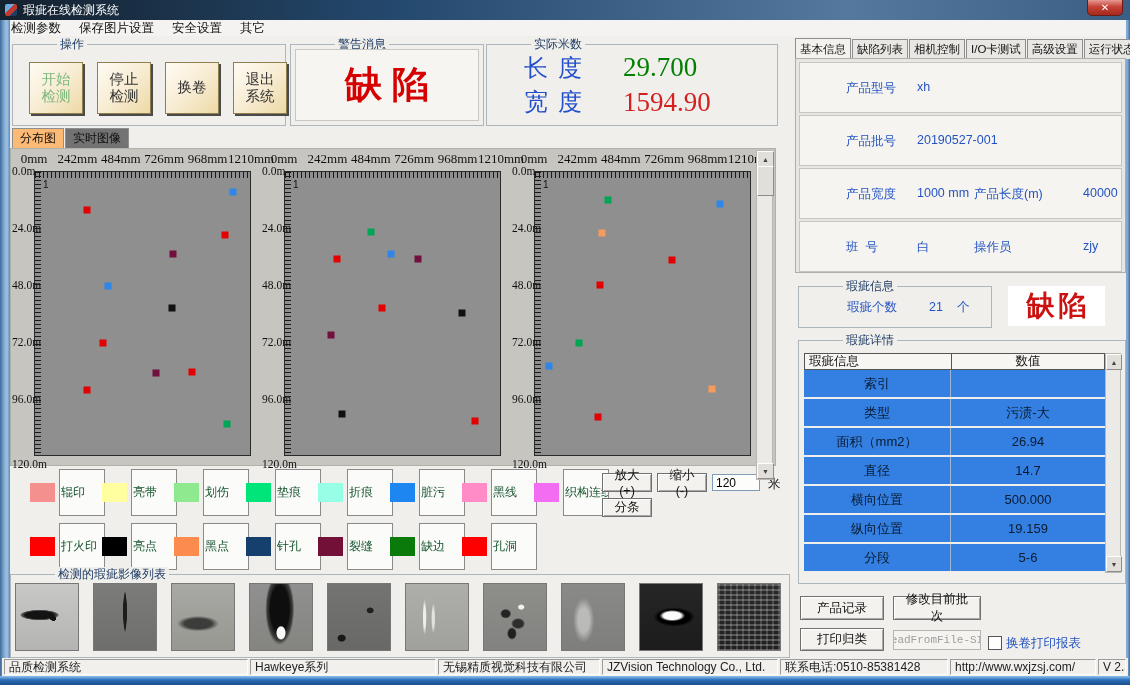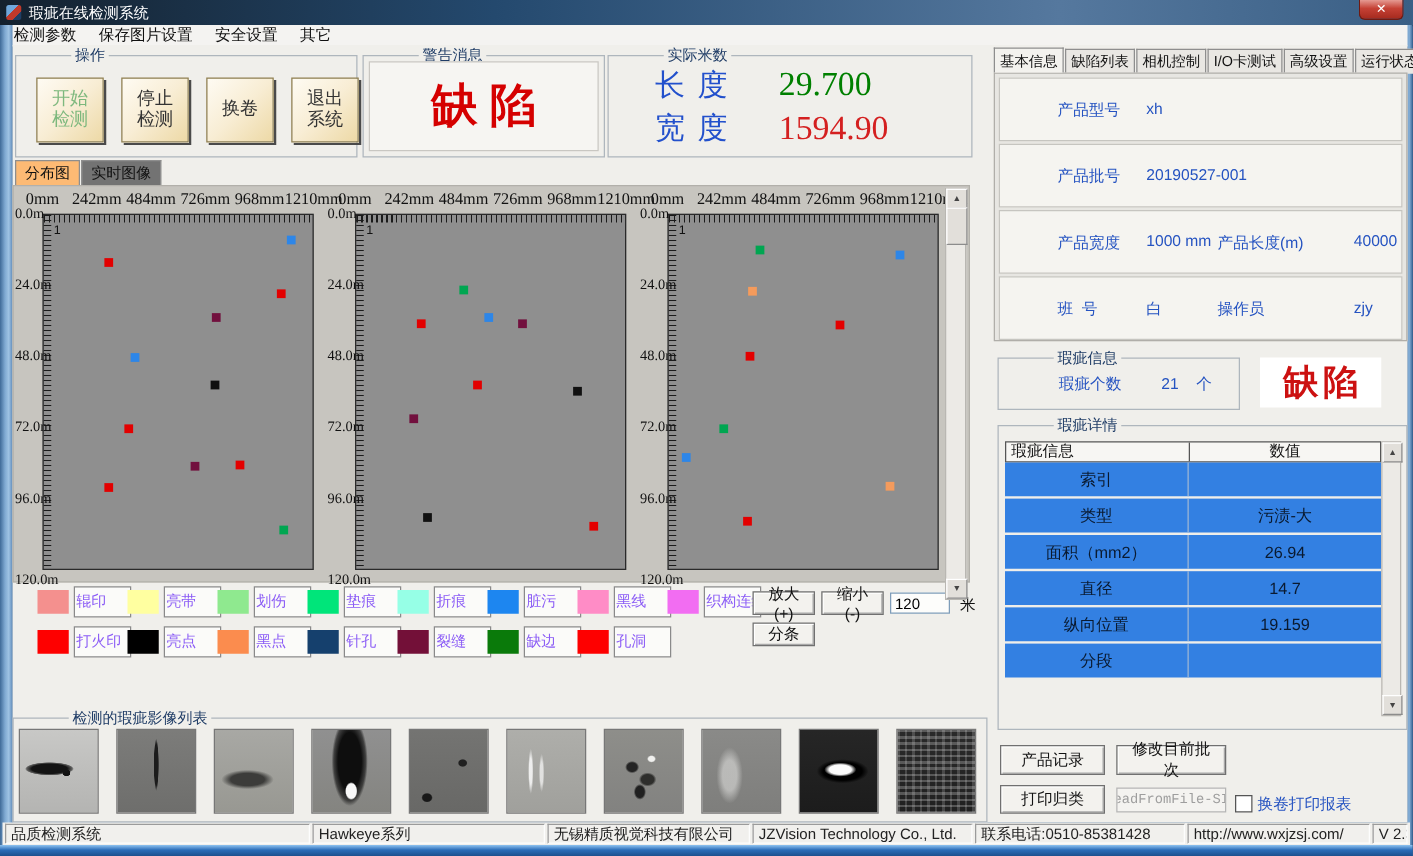--- a/index.html
+++ b/index.html
@@ -77,22 +77,22 @@
   .sarrow{position:absolute;left:0;width:15px;height:14px;background:#E2DFDA;
     border:1px solid;border-color:#FFF #8C8C8C #8C8C8C #FFF;font-size:7px;color:#444;
     display:flex;align-items:center;justify-content:center;cursor:pointer;}
   .sthumb{position:absolute;left:0;width:15px;background:#E2DFDA;
     border:1px solid;border-color:#FFF #8C8C8C #8C8C8C #FFF;cursor:pointer;}
   
   #legend{position:absolute;left:20px;top:433px;width:570px;}
   .leg-row{display:flex;margin-bottom:7px;}
   .leg-item{display:flex;align-items:center;width:72px;}
   .leg-sw{width:25px;height:19px;flex:none;}
-  .leg-lb{margin-left:4px;width:42px;height:15px;line-height:15px;font-size:12px;color:#8b5cf6;
-    border:1px solid #8A8A8A;background:#FBFBF9;padding:4px 1px;overflow:hidden;white-space:nowrap;flex:none;}
+  .leg-lb{margin-left:4px;width:42px;height:15px;line-height:15px;font-size:12px;color:#14532d;
+    border:1px solid #8A8A8A;background:#FBFBF9;padding:15px 1px;overflow:hidden;white-space:nowrap;flex:none;}
   
   .win-btn{position:absolute;background:#F3F2EE;border:1px solid #707070;
     box-shadow:inset 1px 1px 0 #FFF,inset -1px -1px 0 #A8A8A8;font-size:12.5px;color:#111;
     display:flex;align-items:center;justify-content:center;cursor:pointer;box-sizing:border-box;
     font-family:"Liberation Sans","DejaVu Sans",sans-serif;}
   #rangeinput{position:absolute;left:702px;top:438px;width:48px;height:17px;border:1px solid #7F9DB9;
     font-size:12px;padding:0 3px;box-sizing:border-box;background:#FDFDFB;}
   #unitlabel{position:absolute;left:758px;top:440px;font-size:12.5px;color:#111;}
   
   #thumbs{position:absolute;left:4px;top:8px;}
@@ -440,25 +440,30 @@
             </div>
             <div class="det-row" style="background: rgb(51, 128, 226);">
               <div class="det-c1">面积（mm2）</div>
               <div class="det-c2">26.94</div>
             </div>
             <div class="det-row" style="background: rgb(51, 128, 226);">
               <div class="det-c1">直径</div>
               <div class="det-c2">14.7</div>
             </div>
             <div class="det-row" style="background: rgb(51, 128, 226);">
+              <div class="det-c1">横向位置</div>
+              <div class="det-c2">500.000</div>
+            </div>
+            <div class="det-row" style="background: rgb(51, 128, 226);">
               <div class="det-c1">纵向位置</div>
               <div class="det-c2">19.159</div>
             </div>
             <div class="det-row" style="background: rgb(51, 128, 226);">
               <div class="det-c1">分段</div>
+              <div class="det-c2">5-6</div>
             </div>
           </div>
       </div>
       <div class="det-scroll">
         <div class="sarrow" style="top:0;width:14px;">▲</div>
         <div class="sarrow" style="bottom:0;width:14px;">▼</div>
       </div>
     </div>
 
     <button class="win-btn" style="left:790px;top:560px;width:84px;height:24px;">产品记录</button>

